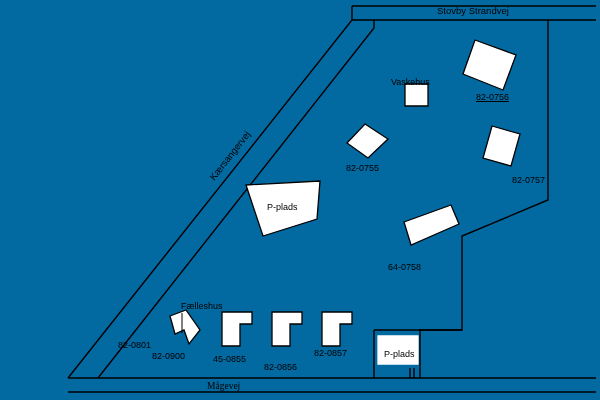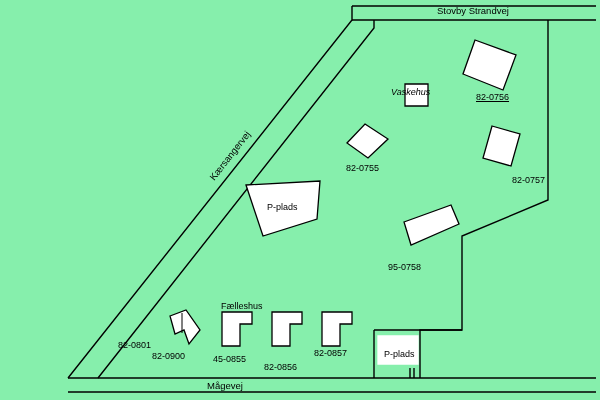--- a/index.html
+++ b/index.html
@@ -4,21 +4,21 @@
 <style>
   html, body {
     margin: 0;
     padding: 0;
     background: #ffffff;
   }
   #map-root {
     position: relative;
     width: 600px;
     height: 400px;
-    background: #86efac;
+    background: #0369a1;
     font-family: "Liberation Sans", sans-serif;
     overflow: hidden;
   }
   #map-svg {
     position: absolute;
     left: 0;
     top: 0;
     width: 600px;
     height: 400px;
   }
@@ -80,30 +80,30 @@
 
     <g stroke="#000000" stroke-width="1" fill="none">
       <path d="M 182 313 L 182 333"></path>
     </g>
   </svg>
 
   <div class="lbl lbl-road" style="left:437px; top:6px;">Stovby Strandvej</div>
 
   <div class="lbl lbl-road rot-road" style="left:208px; top:176px; transform: rotate(-52deg);">Kærsangervej</div>
 
-  <div class="lbl lbl-road" style="left:207px; top:381px;">Mågevej</div>
+  <div class="lbl lbl-road" style="left:207px; top:381px;font-family:Liberation Serif, serif;">Mågevej</div>
 
   <div class="lbl" style="left:267px; top:203px;">P-plads</div>
   <div class="lbl" style="left:384px; top:350px;">P-plads</div>
 
-  <div class="lbl" style="left:391px; top:88px;font-style:italic;">Vaskehus</div>
+  <div class="lbl" style="left:391px; top:78px;">Vaskehus</div>
   <div class="lbl" style="left:476px; top:93px;text-decoration:underline;">82-0756</div>
   <div class="lbl" style="left:346px; top:164px;">82-0755</div>
   <div class="lbl" style="left:512px; top:176px;">82-0757</div>
-  <div class="lbl" style="left:388px; top:263px;">95-0758</div>
-  <div class="lbl" style="left:181px; top:302px;margin-left:40px;">Fælleshus</div>
+  <div class="lbl" style="left:388px; top:263px;">64-0758</div>
+  <div class="lbl" style="left:181px; top:302px;">Fælleshus</div>
   <div class="lbl" style="left:118px; top:341px;">82-0801</div>
   <div class="lbl" style="left:152px; top:352px;">82-0900</div>
   <div class="lbl" style="left:213px; top:355px;">45-0855</div>
   <div class="lbl" style="left:264px; top:363px;">82-0856</div>
   <div class="lbl" style="left:314px; top:349px;">82-0857</div>
 
 </div>
 
 </body></html>

